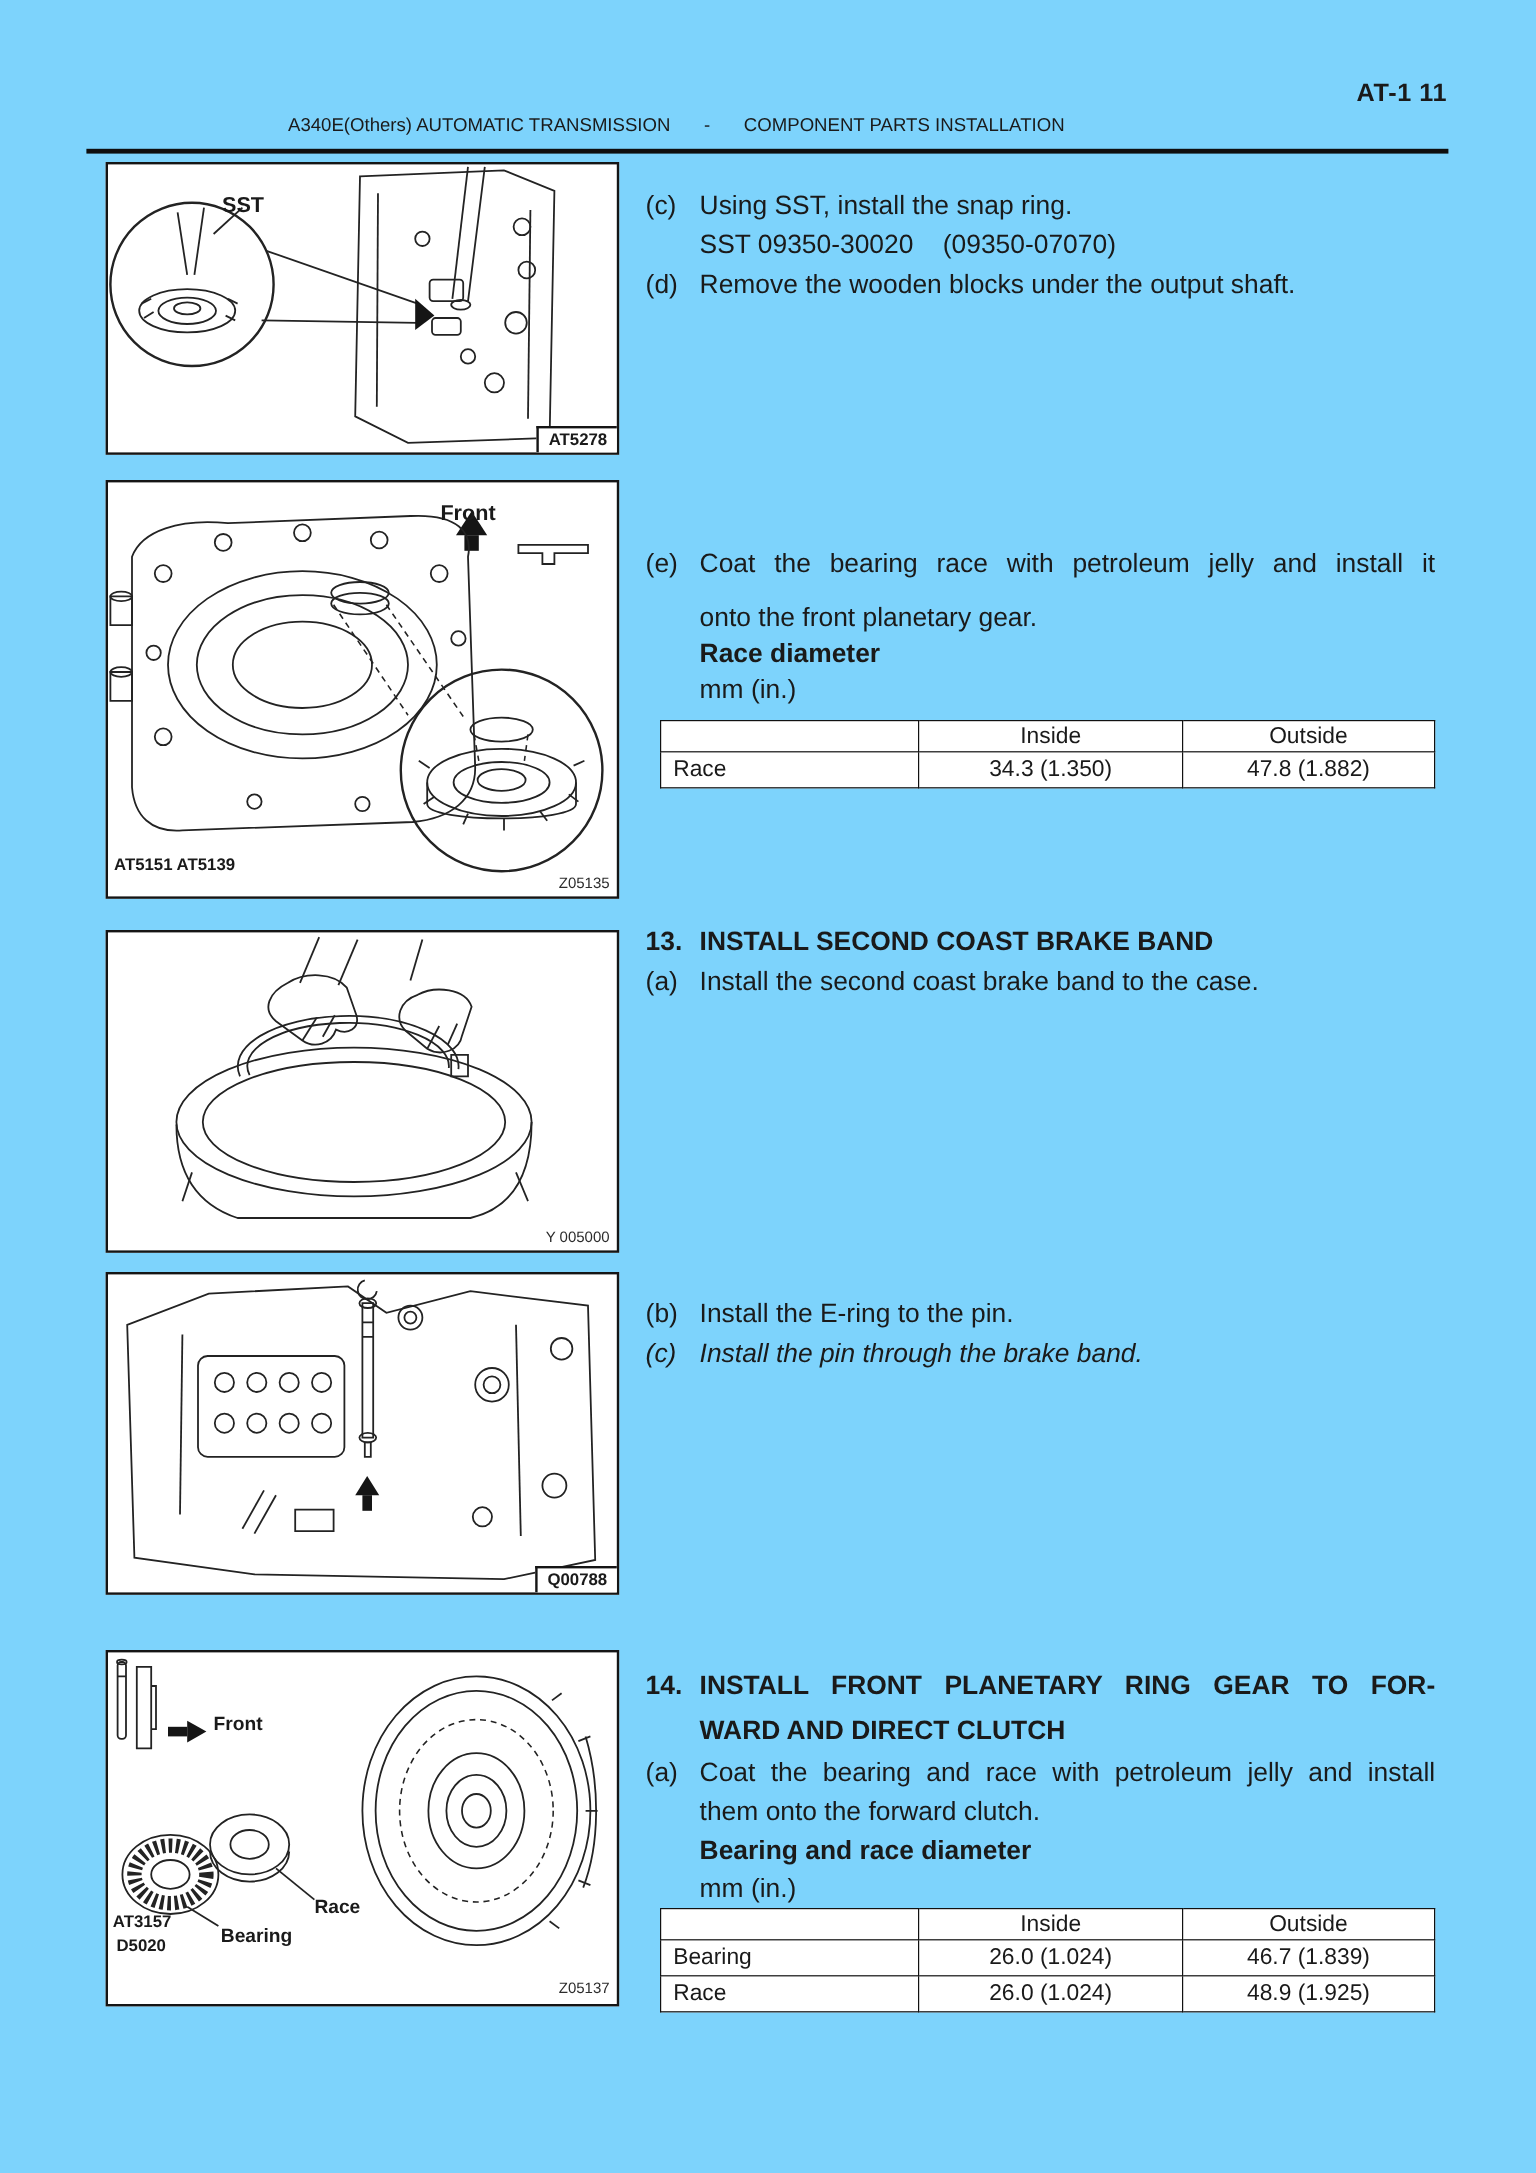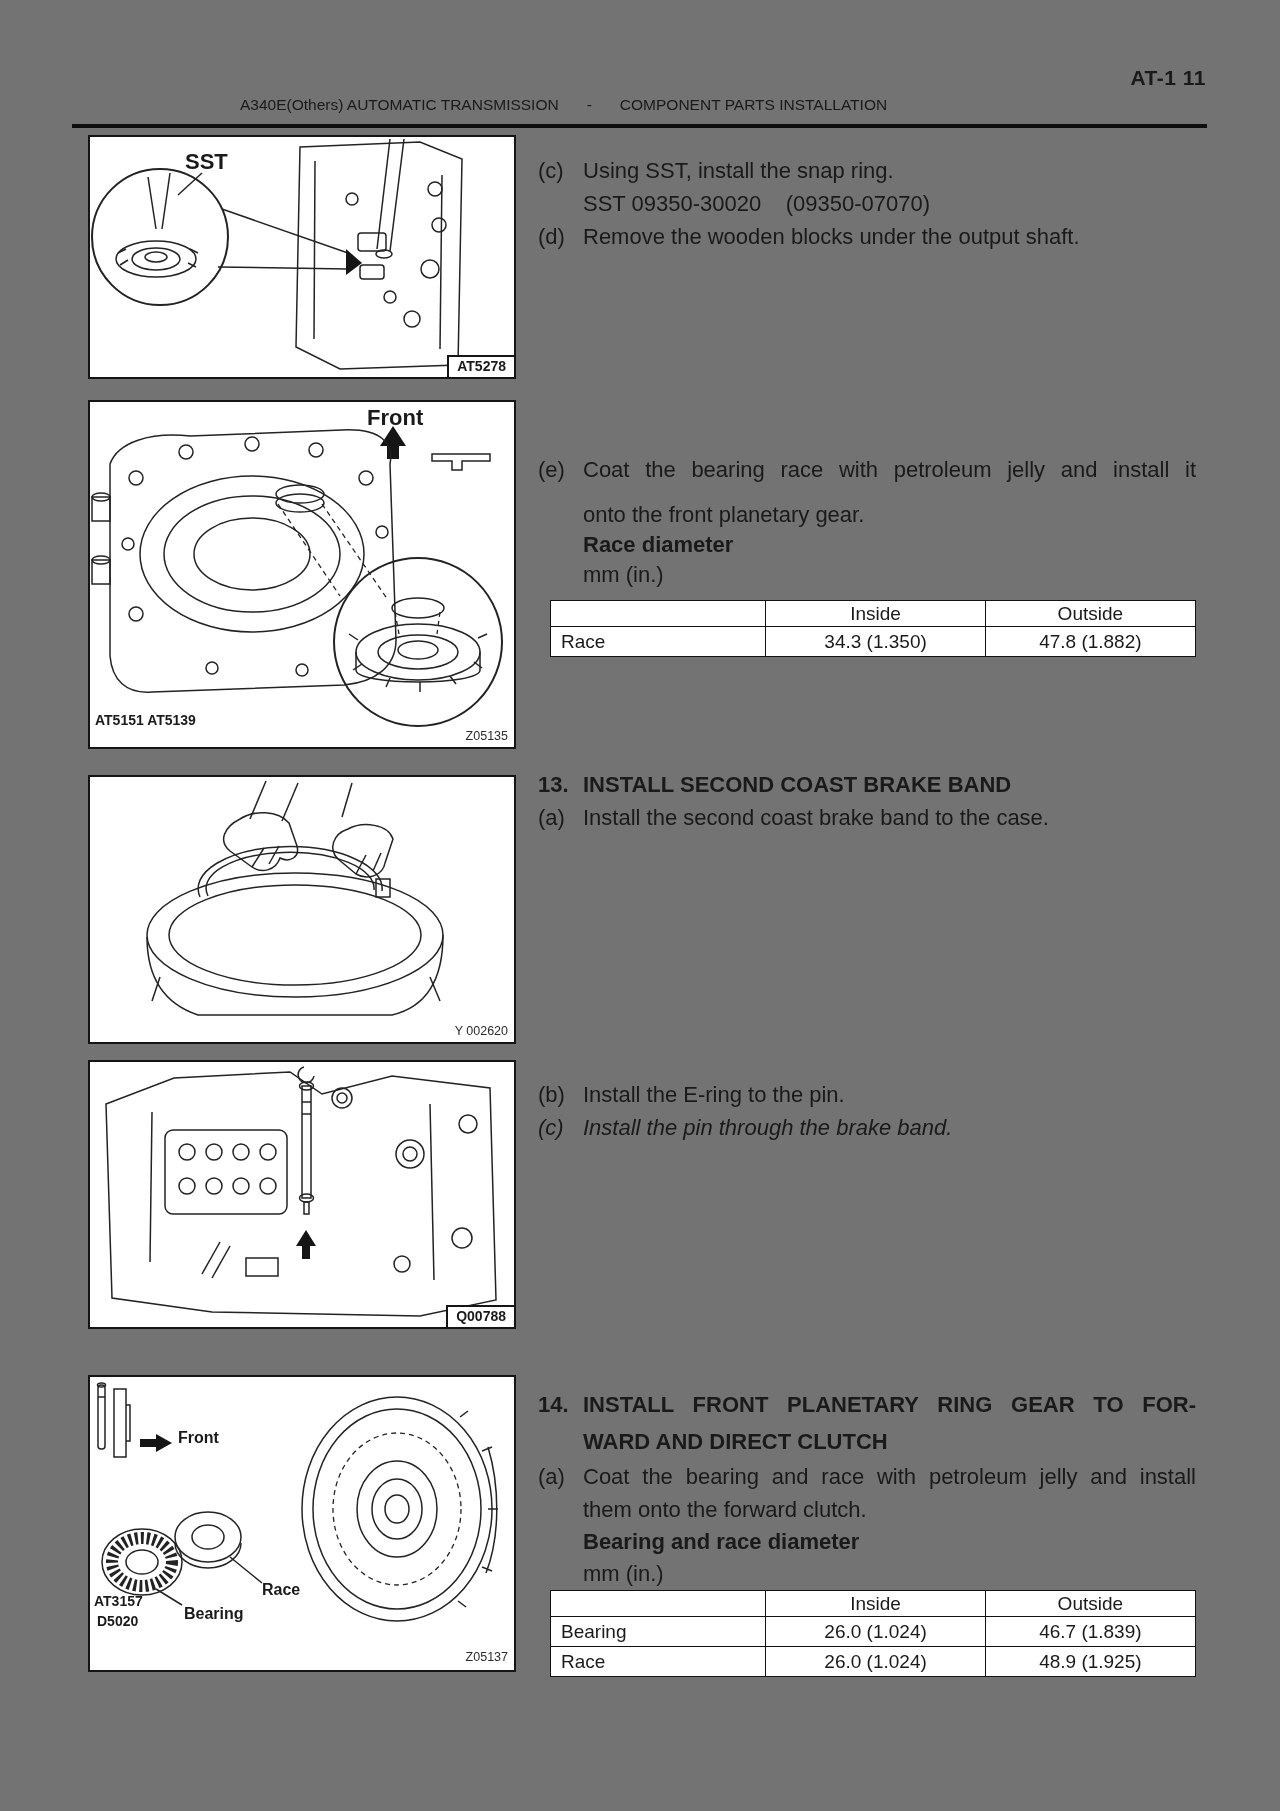--- a/index.html
+++ b/index.html
@@ -1,16 +1,16 @@
 <!DOCTYPE html>
 <html><head>
 <meta charset="utf-8">
 <style>
   html,body{margin:0;padding:0;background:#fff;}
-  .page{position:relative;width:1280px;height:1811px;background:#737373;
+  .page{position:relative;width:1280px;height:1811px;background:#7dd3fc;
         font-family:"Liberation Sans", sans-serif;color:#1a1a1a;overflow:hidden;}
 
   
   .pagecode{position:absolute;top:66px;left:900px;width:306px;text-align:right;
             font-size:21px;font-weight:bold;letter-spacing:.5px;}
   .subhdr{position:absolute;top:96px;left:240px;width:900px;font-size:15.5px;white-space:nowrap;}
   .sh-b{font-weight:normal;}
   .sh-sep{display:inline-block;margin:0 28px;}
   .rule{position:absolute;top:124px;left:72px;width:1135px;height:4px;background:#0e0e0e;}
 
@@ -31,21 +31,21 @@
   .spec td.c1{text-align:left;padding-left:10px;}
 
   
   .fig{position:absolute;left:88px;width:424px;border:2px solid #151515;background:#fff;}
   .fig svg{position:absolute;left:0;top:0;}
   .fig svg *{vector-effect:non-scaling-stroke;}
   .ln{stroke:#232323;stroke-width:1.5;fill:none;}
   .ln2{stroke:#232323;stroke-width:2;fill:none;}
   .dsh{stroke:#232323;stroke-width:1.3;fill:none;stroke-dasharray:5 4;}
   .fill{fill:#151515;stroke:none;}
-  .flabel{position:absolute;font-weight:bold;font-size:22px;}
+  .flabel{position:absolute;font-weight:bold;font-size:18px;margin-top:12px;}
   .fsmall{position:absolute;font-weight:bold;font-size:16px;}
   .fcode-b{position:absolute;font-weight:bold;font-size:14px;}
   .fcode-l{position:absolute;font-weight:normal;font-size:12.5px;color:#2c2c2c;}
   .codebox{position:absolute;right:0;bottom:0;border-top:2px solid #151515;
            border-left:2px solid #151515;padding:1px 8px 3px 8px;font-weight:bold;
            font-size:14px;background:#fff;}
 </style>
 </head>
 <body>
 
@@ -153,21 +153,21 @@
       <path class="ln" d="M176,4 L160,42"></path>
         <path class="ln" d="M208,6 L192,44"></path>
         <path class="ln" d="M262,6 L252,40"></path>
       <path class="ln" d="M150,42 C134,50 128,64 140,74 L162,90 C172,97 186,93 190,81 C200,86 210,80 207,69 L199,46 C188,33 164,33 150,42 Z"></path>
       <path class="ln" d="M162,90 L174,71"></path>
         <path class="ln" d="M179,87 L189,69"></path>
       <path class="ln" d="M258,52 C243,57 238,72 248,82 L266,97 C278,104 293,98 295,86 L303,62 C298,47 273,44 258,52 Z"></path>
       <path class="ln" d="M266,97 L276,78"></path>
         <path class="ln" d="M283,94 L291,76"></path>
     </svg>
-    <span class="fcode-l" style="right:6px;bottom:4px;">Y  002620</span>
+    <span class="fcode-l" style="right:6px;bottom:4px;">Y  005000</span>
   </div>
 
   <div class="fig" style="top:1060px;height:265px;">
     <svg width="420" height="261" viewBox="0 0 420 261">
       <path class="ln" d="M16,42 L84,16 L200,10 L232,32 L302,14 L400,26 L406,238 L330,254 L122,250 L22,236 Z"></path>
       <path class="ln" d="M62,50 L60,200"></path>
         <path class="ln" d="M340,42 L344,218"></path>
       <circle class="ln" cx="252" cy="36" r="10"></circle>
         <circle class="ln" cx="252" cy="36" r="5"></circle>
       <circle class="ln" cx="378" cy="62" r="9"></circle>

